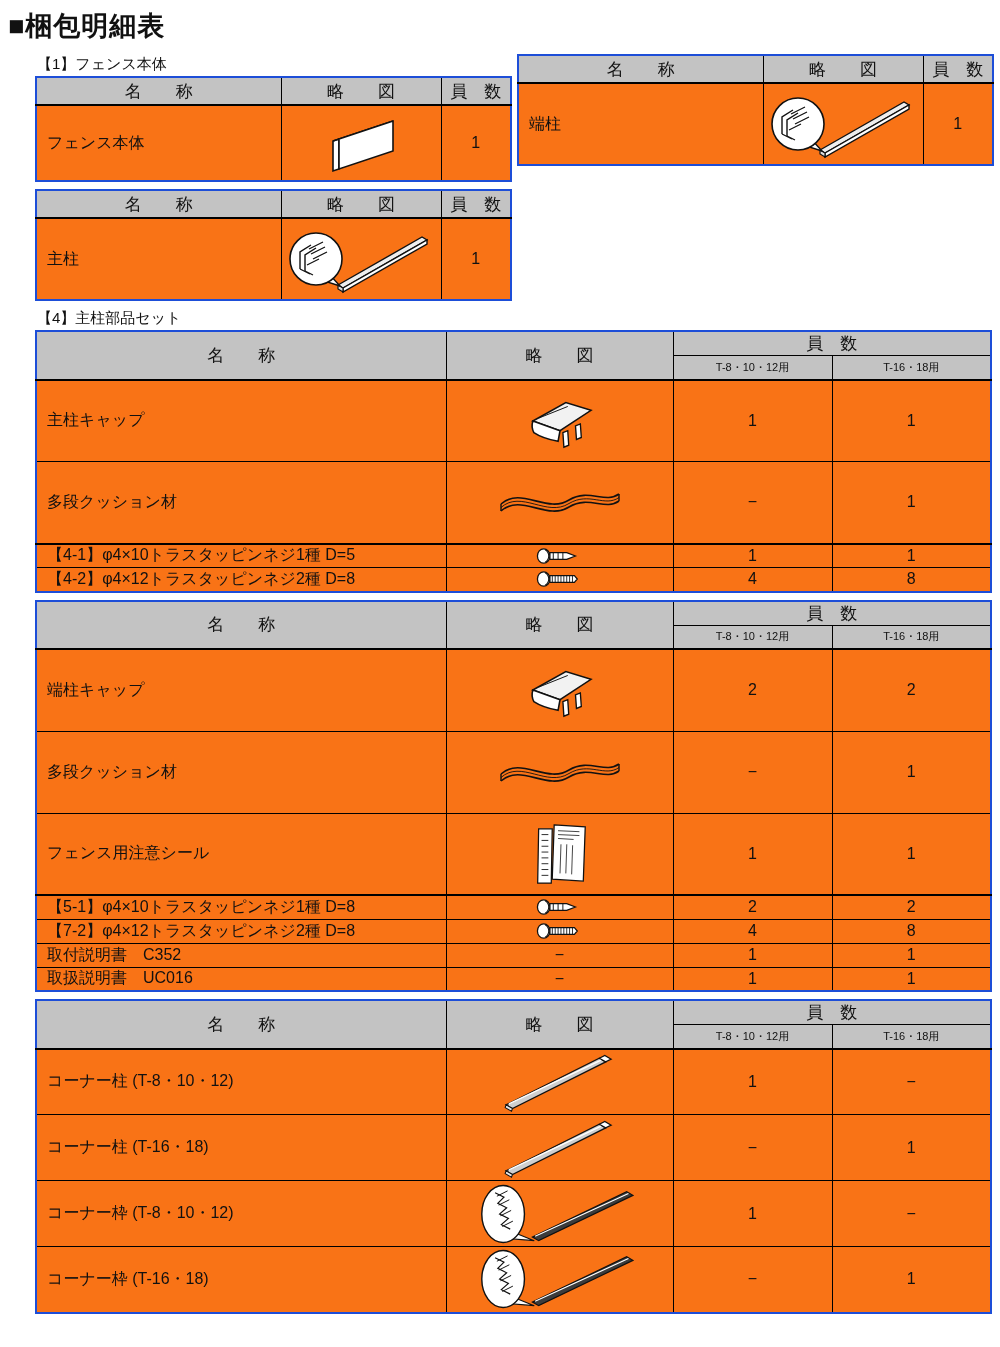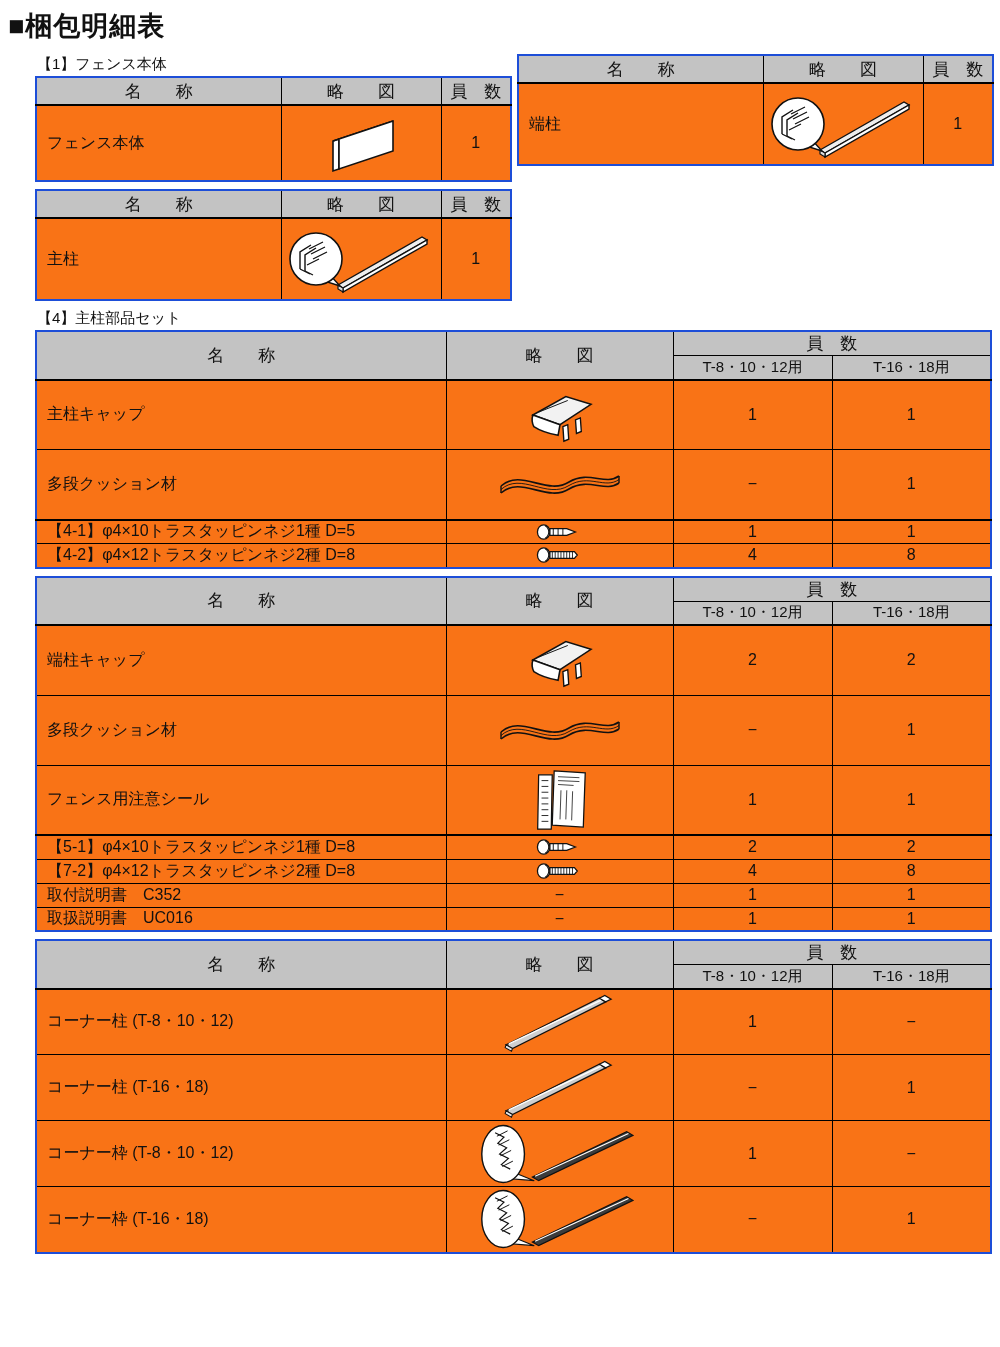--- a/index.html
+++ b/index.html
@@ -17,30 +17,30 @@
   .block{margin-bottom:7px;}
   .row2{display:flex;gap:5px;}
   table.tbl{
     border-collapse:collapse;table-layout:fixed;
     border:2px solid #1d4ed8;background:#f97316;
   }
   .tbl th,.tbl td{border:1px solid #000;padding:0;overflow:hidden;}
   .tbl th{
     background:#c3c3c3;font-weight:500;font-size:17px;text-align:center;
   }
-  .tbl th.sub{font-size:15px;}
+  .tbl th.sub{font-size:11px;}
   .tbl tr.headrow th{border-bottom-width:2px;}
   td.name{font-size:16px;text-align:left;padding-left:10px;}
   td.qty{font-size:16px;text-align:center;}
   td.diag{text-align:center;vertical-align:middle;}
   td.diag svg{display:block;margin:0 auto;}
   tr.thick-top td{border-top-width:2px;}
   
   .r28{height:28px;} .r76{height:76px;} .r24{height:24px;}
-  .r70{height:70px;} .r66{height:66px;}
+  .r70{height:82px;} .r66{height:66px;}
   
 </style>
 </head>
 <body>
 
 <svg width="0" height="0" style="position:absolute">
   <defs>
     <g id="g-fence-panel">
       <polygon points="14,60 14,30 20,28 20,58" fill="#fff" stroke="#111" stroke-width="1.6"></polygon>
       <polygon points="14,30 68,12 74,10 20,28" fill="#fff" stroke="#111" stroke-width="1.6"></polygon>

